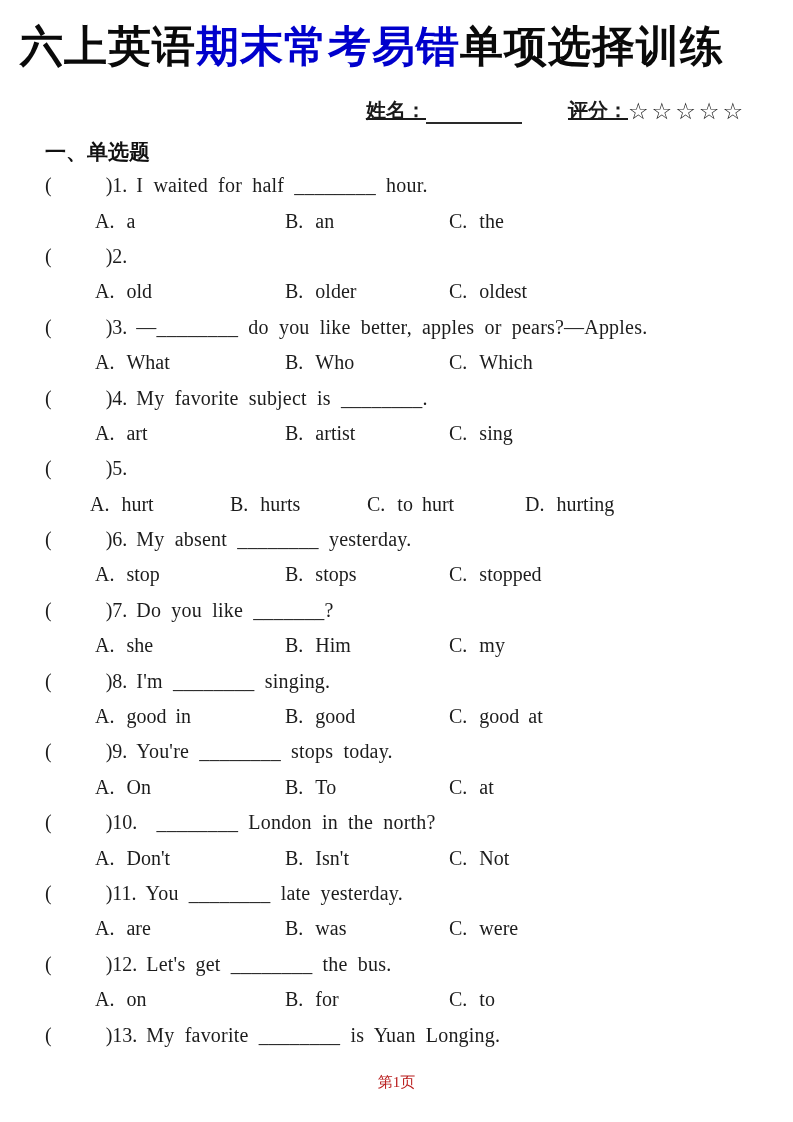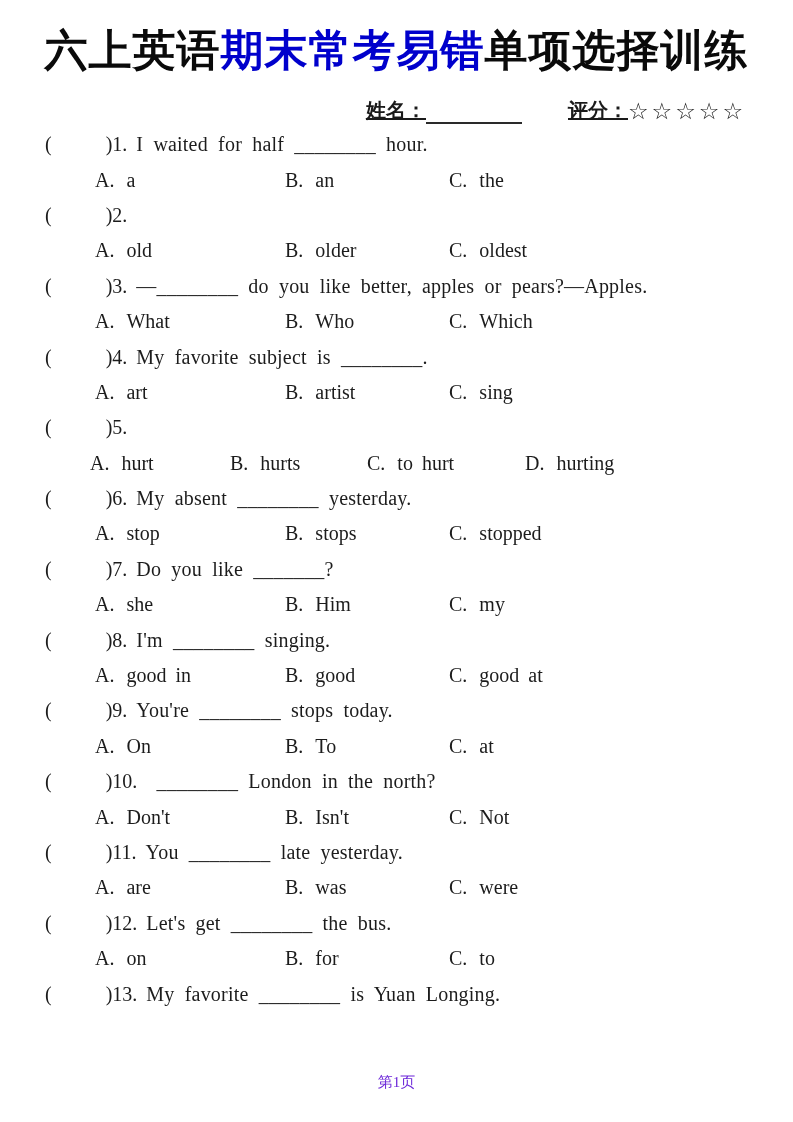--- a/index.html
+++ b/index.html
@@ -6,22 +6,22 @@
   body{
     width:793px;height:1122px;
     font-family:"Liberation Serif","DejaVu Serif",serif;
     color:#1c1c1c;
   }
   .sheet{position:relative;width:793px;height:1122px;overflow:hidden;background:#fff;}
 
   
   .title{
     margin:24px 20px 0 20px;
-    text-align:center;
-    font-family:Liberation Sans, sans-serif;
+    text-align:left;
+    font-family:Liberation Mono, monospace;
     font-weight:bold;
     font-size:43px;
     line-height:52px;
     letter-spacing:1px;
     color:#0a0a0a;
     white-space:nowrap;
   }
 
   
   .meta-row{
@@ -83,37 +83,38 @@
   .opt-line.w4 .opt:nth-child(1){width:140px;}
   .opt-line.w4 .opt:nth-child(2){width:137px;}
   .opt-line.w4 .opt:nth-child(3){width:158px;}
 
   
   .footer{
     position:absolute;
     left:0;right:0;bottom:30px;
     text-align:center;
     font-size:15px;
-    color:#6d28d9;
+    color:#b91c1c;
   }
 </style>
 </head>
 <body>
 
 <div class="sheet">
 
   <h1 class="title"><span>六上英语</span><span style="color: rgb(0, 0, 204);">期末常考易错</span><span>单项选择训练</span></h1>
 
   <div class="meta-row">
     <span class="lbl">姓名：</span>
     <span class="name-line"></span>
     <span class="lbl">评分：</span>
     <span class="stars">☆☆☆☆☆</span>
   </div>
 
+  <div class="section">一、单选题</div>
 
   <div class="questions" id="questions">
   <div class="q">
     <div class="q-line"><span class="q-paren">(      )</span><span class="q-num">1.</span><span class="q-text">I waited for half ________ hour.</span></div>
     <div class="opt-line w3">
           <span class="opt">
             <span class="opt-label">A.</span>
             <span>a</span>
           </span>
           <span class="opt">

